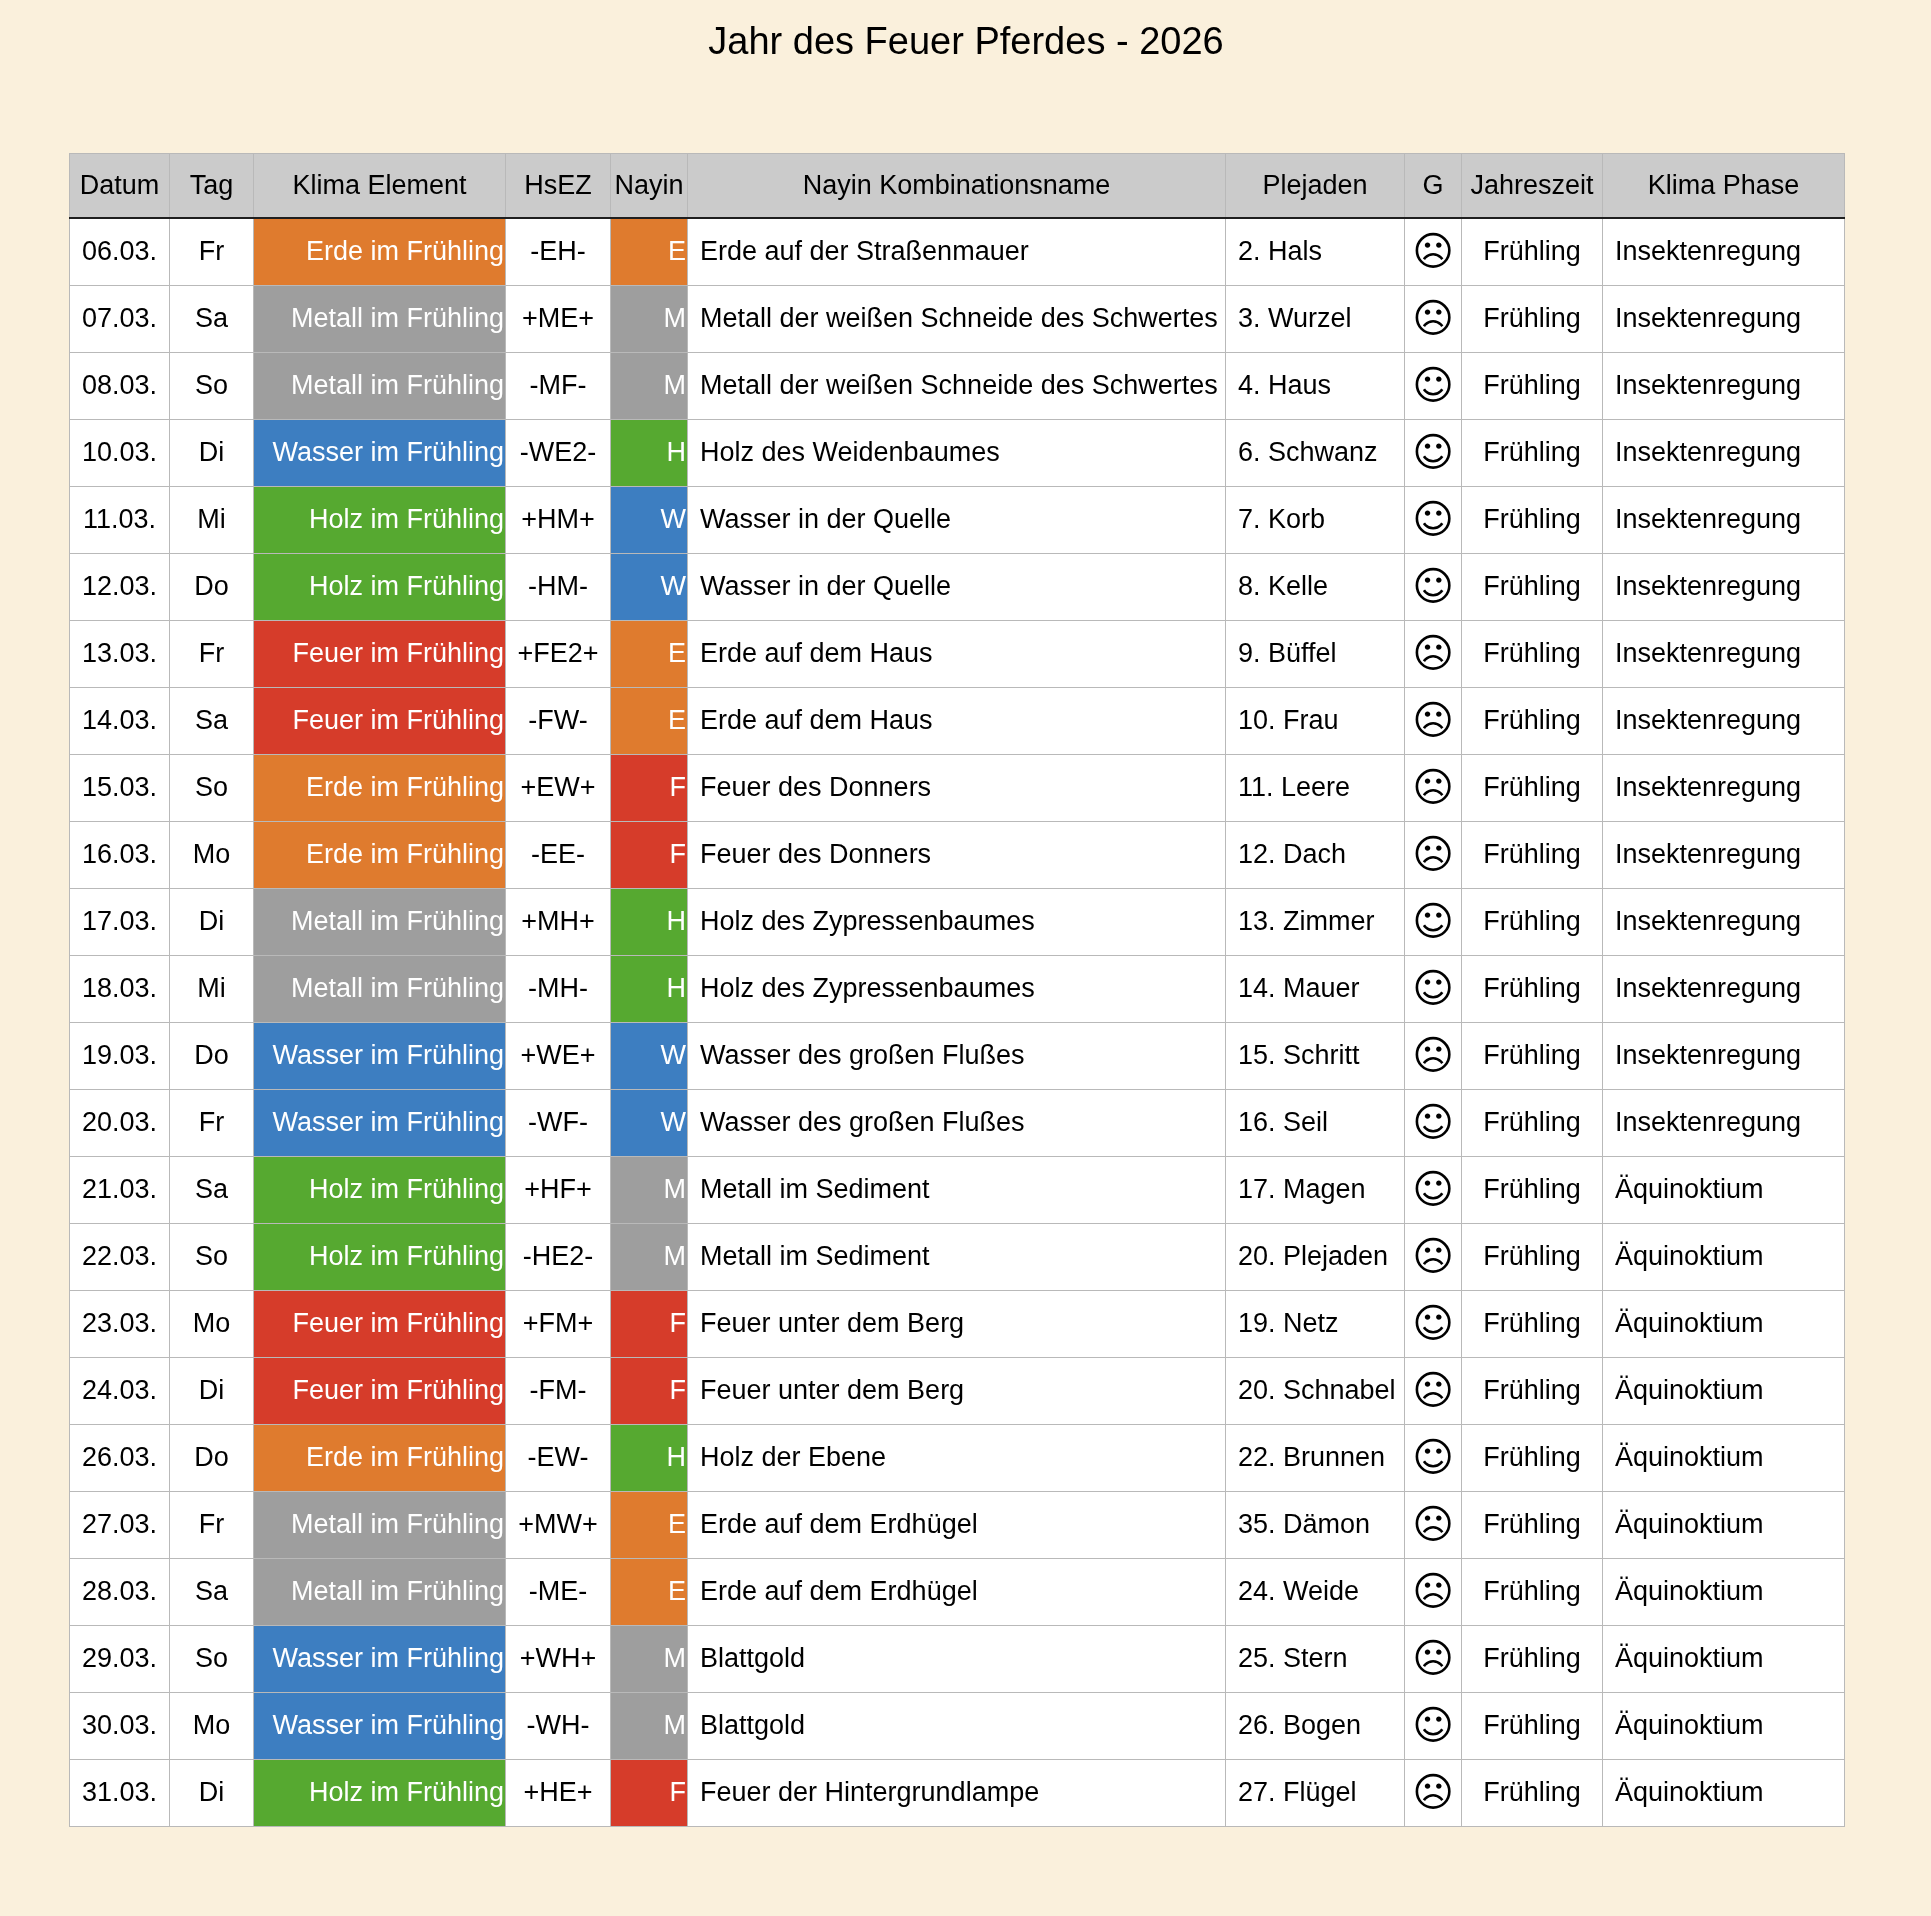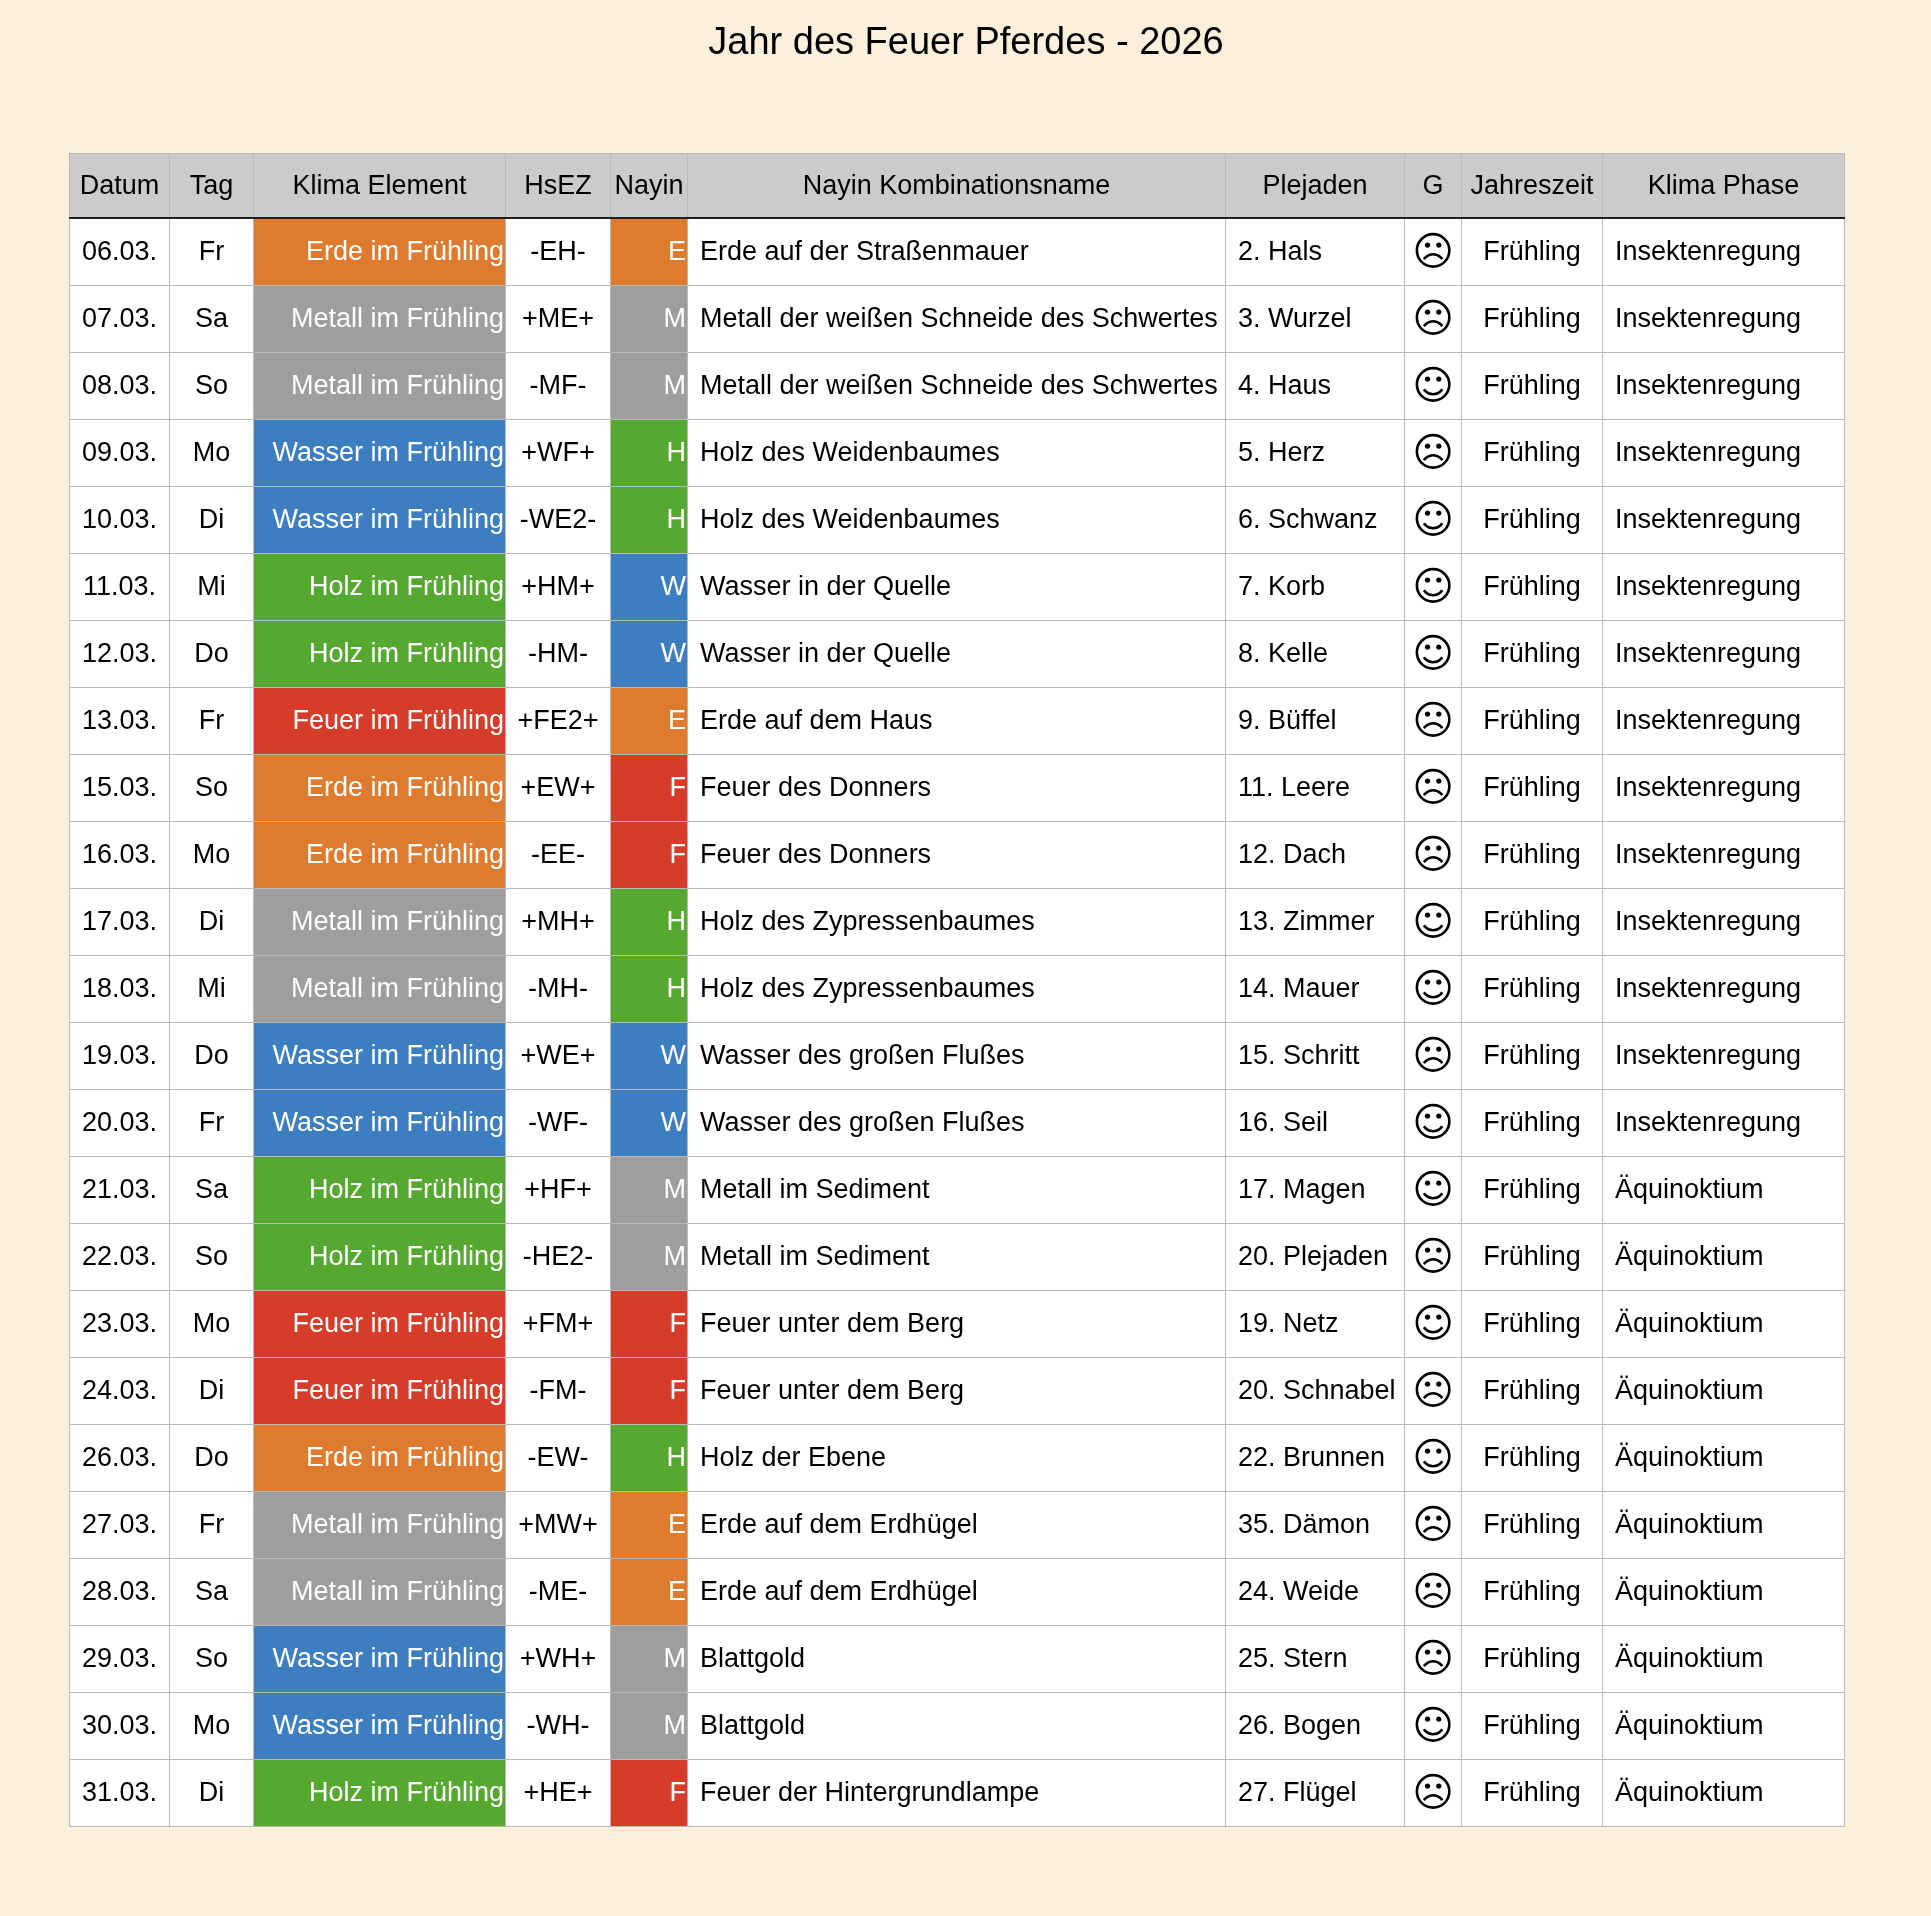--- a/index.html
+++ b/index.html
@@ -136,32 +136,20 @@
         <td class="badge" style="background: rgb(158, 158, 158);">Metall im Frühling</td>
         <td class="c-center">-MF-</td>
         <td class="badge" style="background: rgb(158, 158, 158);">M</td>
         <td class="c-left">Metall der weißen Schneide des Schwertes</td>
         <td class="c-left">4. Haus</td>
         <td class="mood-cell mood-good"><span class="mood-glyph">☺</span></td>
         <td class="c-center">Frühling</td>
         <td class="c-left">Insektenregung</td>
       </tr>
       <tr>
-        <td class="c-center">09.03.</td>
-        <td class="c-center">Mo</td>
-        <td class="badge" style="background: rgb(61, 126, 193);">Wasser im Frühling</td>
-        <td class="c-center">+WF+</td>
-        <td class="badge" style="background: rgb(86, 169, 48);">H</td>
-        <td class="c-left">Holz des Weidenbaumes</td>
-        <td class="c-left">5. Herz</td>
-        <td class="mood-cell mood-bad"><span class="mood-glyph">☹</span></td>
-        <td class="c-center">Frühling</td>
-        <td class="c-left">Insektenregung</td>
-      </tr>
-      <tr>
         <td class="c-center">10.03.</td>
         <td class="c-center">Di</td>
         <td class="badge" style="background: rgb(61, 126, 193);">Wasser im Frühling</td>
         <td class="c-center">-WE2-</td>
         <td class="badge" style="background: rgb(86, 169, 48);">H</td>
         <td class="c-left">Holz des Weidenbaumes</td>
         <td class="c-left">6. Schwanz</td>
         <td class="mood-cell mood-good"><span class="mood-glyph">☺</span></td>
         <td class="c-center">Frühling</td>
         <td class="c-left">Insektenregung</td>
@@ -196,20 +184,32 @@
         <td class="badge" style="background: rgb(214, 60, 42);">Feuer im Frühling</td>
         <td class="c-center">+FE2+</td>
         <td class="badge" style="background: rgb(223, 123, 46);">E</td>
         <td class="c-left">Erde auf dem Haus</td>
         <td class="c-left">9. Büffel</td>
         <td class="mood-cell mood-bad"><span class="mood-glyph">☹</span></td>
         <td class="c-center">Frühling</td>
         <td class="c-left">Insektenregung</td>
       </tr>
       <tr>
+        <td class="c-center">14.03.</td>
+        <td class="c-center">Sa</td>
+        <td class="badge" style="background: rgb(214, 60, 42);">Feuer im Frühling</td>
+        <td class="c-center">-FW-</td>
+        <td class="badge" style="background: rgb(223, 123, 46);">E</td>
+        <td class="c-left">Erde auf dem Haus</td>
+        <td class="c-left">10. Frau</td>
+        <td class="mood-cell mood-bad"><span class="mood-glyph">☹</span></td>
+        <td class="c-center">Frühling</td>
+        <td class="c-left">Insektenregung</td>
+      </tr>
+      <tr>
         <td class="c-center">15.03.</td>
         <td class="c-center">So</td>
         <td class="badge" style="background: rgb(223, 123, 46);">Erde im Frühling</td>
         <td class="c-center">+EW+</td>
         <td class="badge" style="background: rgb(214, 60, 42);">F</td>
         <td class="c-left">Feuer des Donners</td>
         <td class="c-left">11. Leere</td>
         <td class="mood-cell mood-bad"><span class="mood-glyph">☹</span></td>
         <td class="c-center">Frühling</td>
         <td class="c-left">Insektenregung</td>

